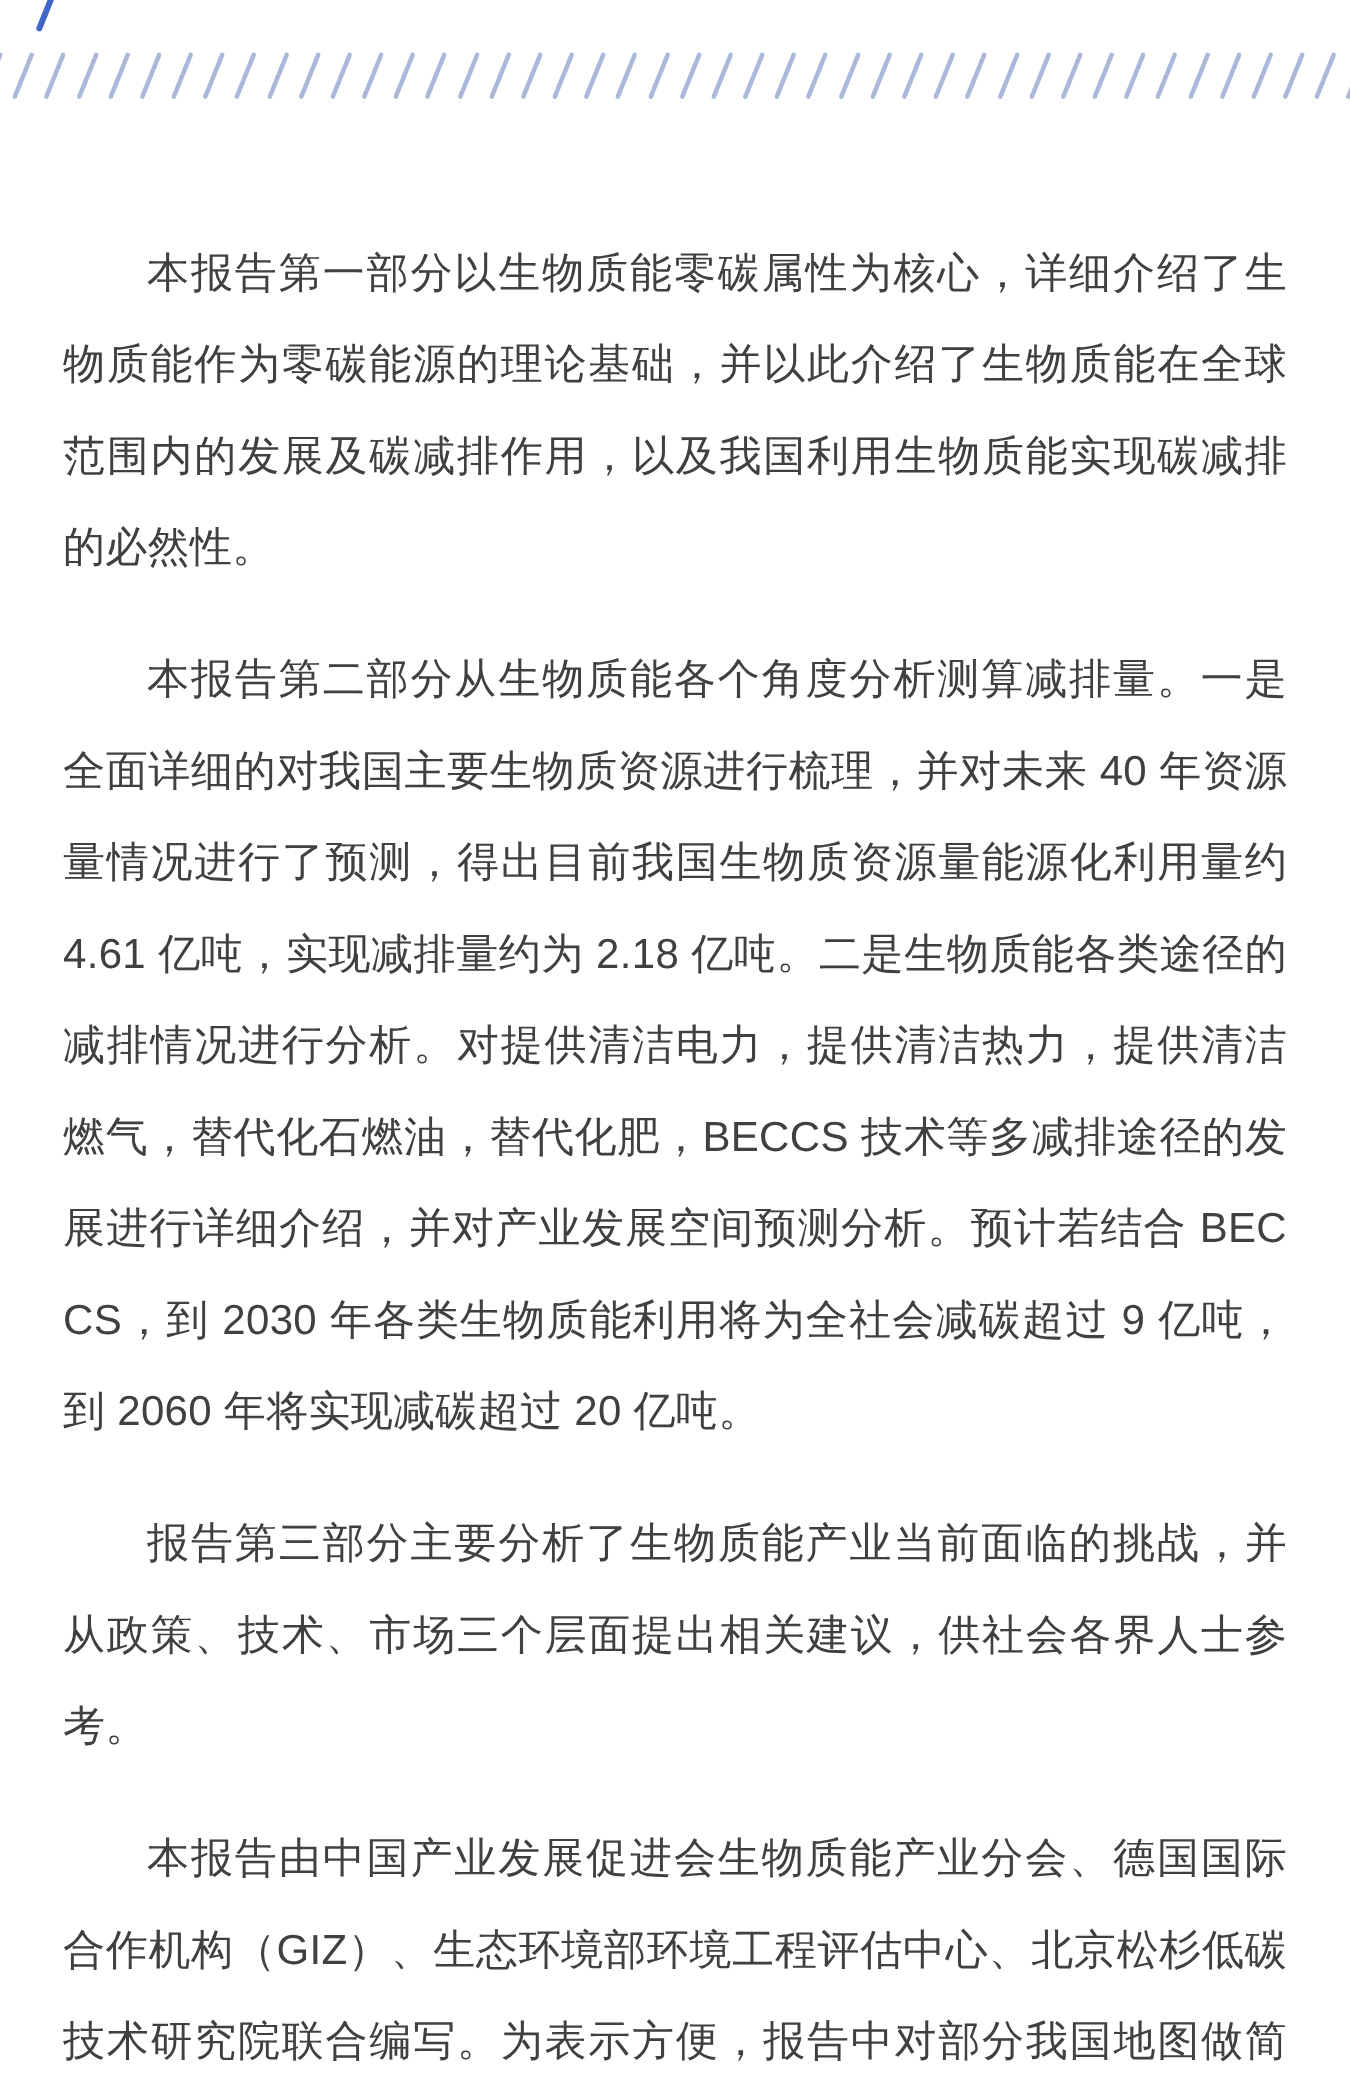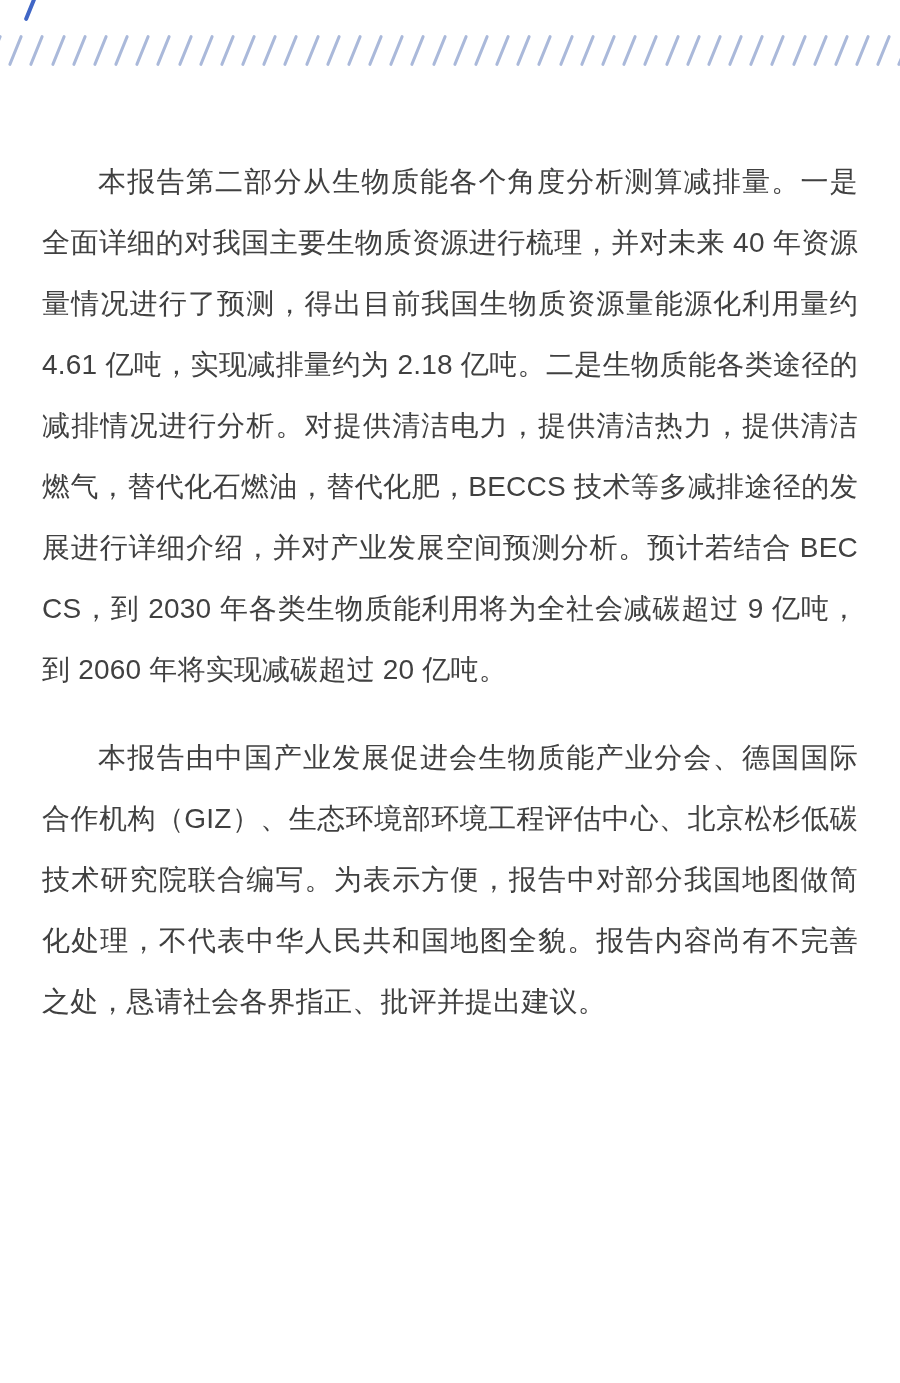--- a/index.html
+++ b/index.html
@@ -109,17 +109,19 @@
       <span class="slash" style="background: rgb(170, 185, 218);"></span>
       <span class="slash" style="background: rgb(170, 185, 218);"></span>
       <span class="slash" style="background: rgb(170, 185, 218);"></span>
       <span class="slash" style="background: rgb(170, 185, 218);"></span>
       <span class="slash" style="background: rgb(170, 185, 218);"></span>
       <span class="slash" style="background: rgb(170, 185, 218);"></span>
       <span class="slash" style="background: rgb(170, 185, 218);"></span>
     </div>
 
   <main class="content" style="color: rgb(64, 64, 64);">
+    <p>本报告第一部分以生物质能零碳属性为核心，详细介绍了生物质能作为零碳能源的理论基础，并以此介绍了生物质能在全球范围内的发展及碳减排作用，以及我国利用生物质能实现碳减排的必然性。</p>
     <p>本报告第二部分从生物质能各个角度分析测算减排量。一是全面详细的对我国主要生物质资源进行梳理，并对未来 40 年资源量情况进行了预测，得出目前我国生物质资源量能源化利用量约 4.61 亿吨，实现减排量约为 2.18 亿吨。二是生物质能各类途径的减排情况进行分析。对提供清洁电力，提供清洁热力，提供清洁燃气，替代化石燃油，替代化肥，BECCS 技术等多减排途径的发展进行详细介绍，并对产业发展空间预测分析。预计若结合 BECCS，到 2030 年各类生物质能利用将为全社会减碳超过 9 亿吨，到 2060 年将实现减碳超过 20 亿吨。</p>
+    <p>报告第三部分主要分析了生物质能产业当前面临的挑战，并从政策、技术、市场三个层面提出相关建议，供社会各界人士参考。</p>
     <p>本报告由中国产业发展促进会生物质能产业分会、德国国际合作机构（GIZ）、生态环境部环境工程评估中心、北京松杉低碳技术研究院联合编写。为表示方便，报告中对部分我国地图做简化处理，不代表中华人民共和国地图全貌。报告内容尚有不完善之处，恳请社会各界指正、批评并提出建议。</p>
   </main>
 
 </div>
 
 </body></html>

